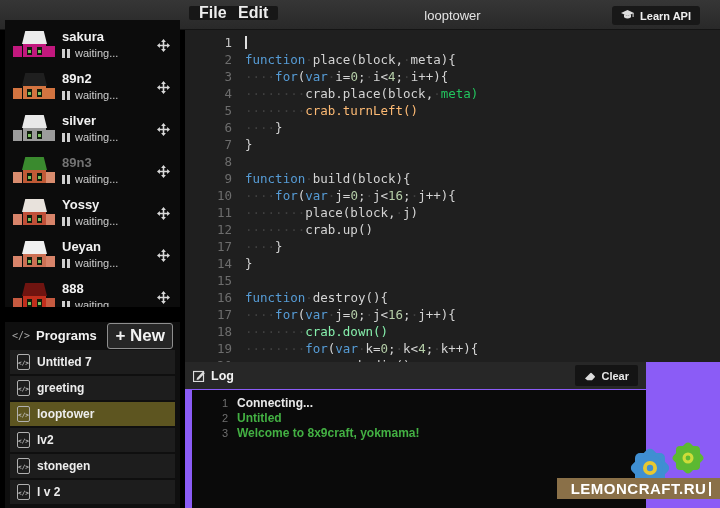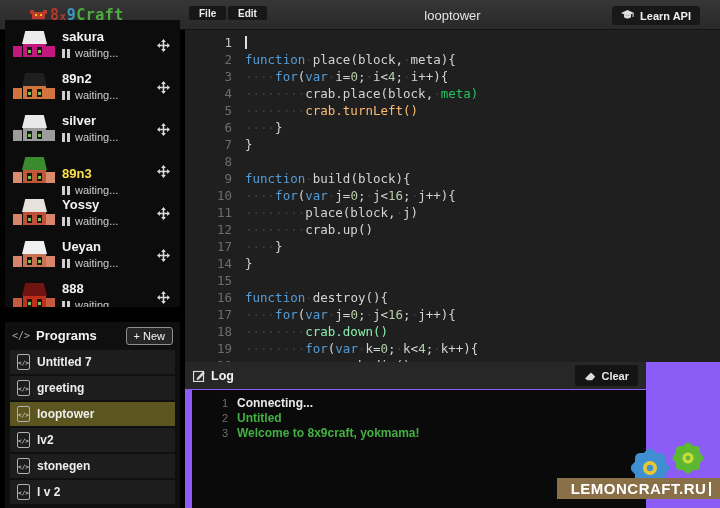--- a/index.html
+++ b/index.html
@@ -7,21 +7,21 @@
        font-family:"Liberation Sans",sans-serif;-webkit-font-smoothing:antialiased;}
 
   
   .header{position:absolute;left:0;top:0;width:720px;height:30px;
           background:linear-gradient(#363636,#292929);border-bottom:1px solid #141414;box-sizing:border-box;}
   .logo{position:absolute;left:30px;top:6px;display:flex;align-items:center;gap:3px;
         font-family:"DejaVu Sans Mono",monospace;font-weight:bold;font-size:15px;letter-spacing:.5px;}
   .logo .l8{color:#b8392a;} .logo .lx{color:#b8392a;font-size:11px;} .logo .l9{color:#3d97bd;}
   .logo .lcraft{color:#4cae3c;}
   .menu-btn{position:absolute;top:6px;height:14px;background:#171717;border-radius:2px;
-            color:#ededed;font-size:10px;font-weight:bold;display:flex;align-items:center;padding:0 10px;}
+            color:#ededed;font-size:16px;font-weight:bold;display:flex;align-items:center;padding:0 10px;}
   .editor-title{position:absolute;left:185px;width:535px;top:8px;text-align:center;
                 color:#e3e3e3;font-size:13px;}
   .learn-api{position:absolute;right:20px;top:6px;height:19px;background:#181818;border-radius:3px;
              display:flex;align-items:center;gap:6px;padding:0 9px;color:#efefef;font-size:11px;font-weight:bold;}
 
   
   .agents-panel{position:absolute;left:5px;top:20px;width:175px;height:287px;background:#0c0c0c;
                 overflow:hidden;padding-top:5px;box-sizing:border-box;}
   .agent-row{position:relative;height:42px;}
   .avatar{position:absolute;left:7px;top:5px;width:44px;height:30px;}
@@ -40,21 +40,21 @@
   .pause i{display:block;width:3px;height:9px;background:#cfcfcf;}
   .status-text{color:#cdcdcd;font-size:11px;}
   .move{position:absolute;right:10px;top:13px;width:13px;height:13px;}
 
   
   .programs-panel{position:absolute;left:5px;top:322px;width:175px;height:186px;background:#0f0f0f;}
   .prog-header{display:flex;align-items:center;height:27px;padding:0 7px;}
   .prog-header-icon{font-family:"DejaVu Sans Mono",monospace;font-size:10px;color:#a8a8a8;margin-right:6px;}
   .prog-header-label{color:#f2f2f2;font-size:13px;font-weight:bold;}
   .new-btn{margin-left:auto;border:1px solid #8f8f8f;background:#262626;border-radius:3px;
-           color:#f2f2f2;font-size:11px;font-weight:normal;padding:2px 7px;}
+           color:#f2f2f2;font-size:17px;font-weight:bold;padding:2px 7px;}
   .prog-list{padding:1px 5px 0 5px;}
   .prog-item{display:flex;align-items:center;gap:7px;height:24px;margin-bottom:2px;background:#1d1d1d;
              padding:0 7px;color:#ededed;font-size:12px;font-weight:bold;box-sizing:border-box;}
   .prog-icon{flex:none;width:11px;height:14px;border:1px solid #b0b0b0;border-radius:2px;
              font-family:"DejaVu Sans Mono",monospace;font-size:6px;color:#c8c8c8;
              display:flex;align-items:center;justify-content:center;}
 
   
   .editor{position:absolute;left:185px;top:30px;width:535px;height:332px;background:#1f1f1f;
           overflow:hidden;padding-top:4px;box-sizing:border-box;
@@ -83,32 +83,20 @@
            display:flex;align-items:center;justify-content:center;}
   .wm-text{color:#fff;font-size:15px;font-weight:bold;letter-spacing:.5px;}
   .wm-caret{position:absolute;left:709px;top:482px;width:2px;height:14px;background:#fff;z-index:7;}
 </style>
 </head>
 <body>
 
 <div class="app">
 
   <div class="header">
-    <div class="logo">
-      <svg width="17" height="14" viewBox="0 0 17 14">
-        <rect x="0" y="2" width="4" height="4" fill="#b8392a"></rect>
-        <rect x="13" y="2" width="4" height="4" fill="#b8392a"></rect>
-        <rect x="2" y="4" width="13" height="7" rx="1" fill="#c0392b"></rect>
-        <rect x="5" y="6" width="2" height="2" fill="#f1c40f"></rect>
-        <rect x="10" y="6" width="2" height="2" fill="#f1c40f"></rect>
-        <rect x="3" y="11" width="2" height="2" fill="#7e2318"></rect>
-        <rect x="12" y="11" width="2" height="2" fill="#7e2318"></rect>
-      </svg>
-      <span><span class="l8">8</span><span class="lx">x</span><span class="l9">9</span><span class="lcraft">Craft</span></span>
-    </div>
     <div class="menu-btn" style="left:189px">File</div>
     <div class="menu-btn" style="left:228px">Edit</div>
     <div class="editor-title">looptower</div>
     <div class="learn-api">
       <svg width="13" height="11" viewBox="0 0 13 11">
         <polygon points="6.5,0 13,3 6.5,6 0,3" fill="#dedede"></polygon>
         <path d="M3 4.3 V7.2 Q6.5 9.6 10 7.2 V4.3 L6.5 6 Z" fill="#dedede"></path>
         <rect x="11.6" y="3" width="1" height="4" fill="#dedede"></rect>
       </svg>
       <span>Learn API</span>
@@ -188,21 +176,21 @@
       <div class="agent-row">
         <div class="avatar">
           <span class="claw claw-l" style="background: rgb(217, 140, 110);"></span>
           <span class="claw claw-r" style="background: rgb(217, 140, 110);"></span>
           <span class="shell" style="background: rgb(58, 138, 46);"></span>
           <span class="face" style="background: rgb(192, 90, 54);"></span>
           <span class="eye eye-l"></span>
           <span class="eye eye-r"></span>
         </div>
         <div class="agent-text">
-          <div class="agent-name" style="color: #fde047; margin-top: 11px;">89n3</div>
+          <div class="agent-name" style="color: #737373;">89n3</div>
           <div class="agent-status">
             <span class="pause">
               <i></i>
               <i></i>
             </span>
             <span class="status-text">waiting...</span>
           </div>
         </div>
         <span class="move"><svg width="13" height="13" viewBox="0 0 13 13">
             <path d="M6.5 0 L8.9 2.9 H7.3 V5.7 H10.1 V4.1 L13 6.5 L10.1 8.9 V7.3 H7.3 V10.1 H8.9 L6.5 13 L4.1 10.1 H5.7 V7.3 H2.9 V8.9 L0 6.5 L2.9 4.1 V5.7 H5.7 V2.9 H4.1 Z" fill="#d9d9d9"></path>

